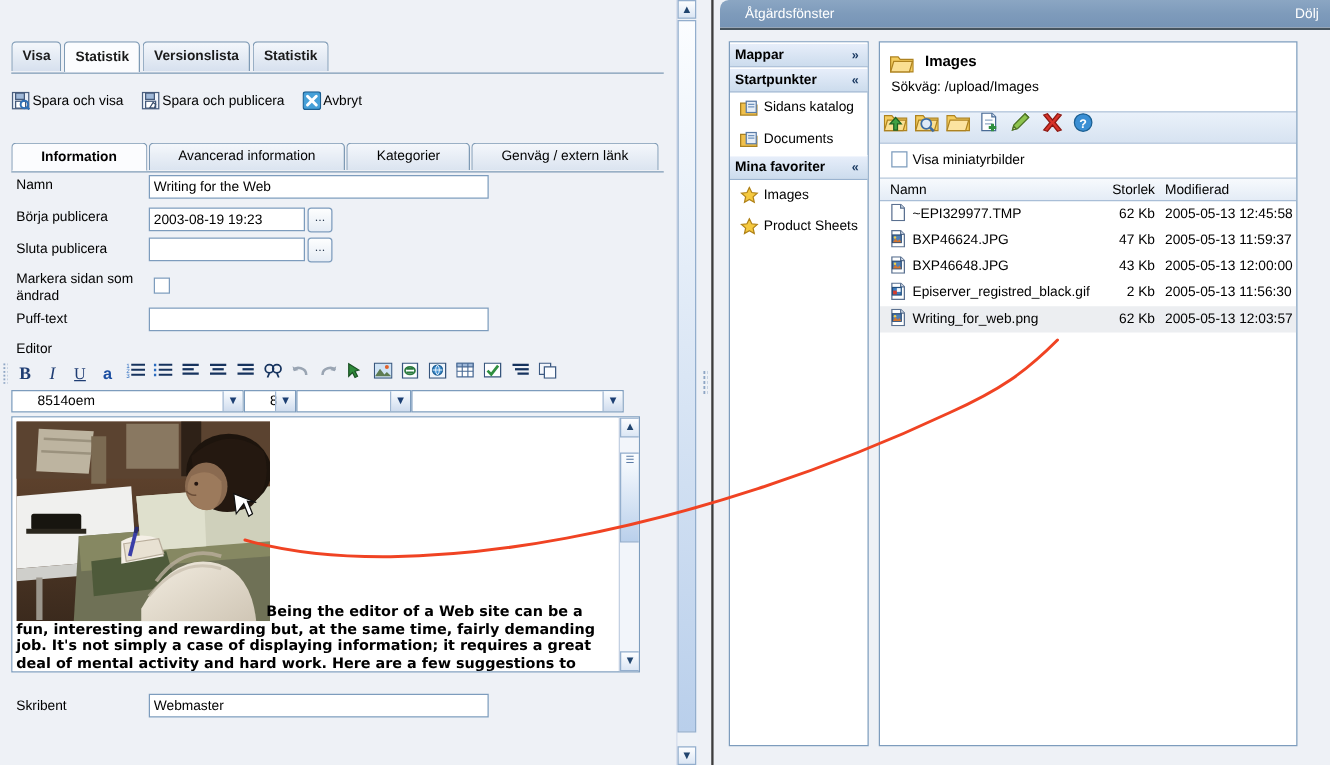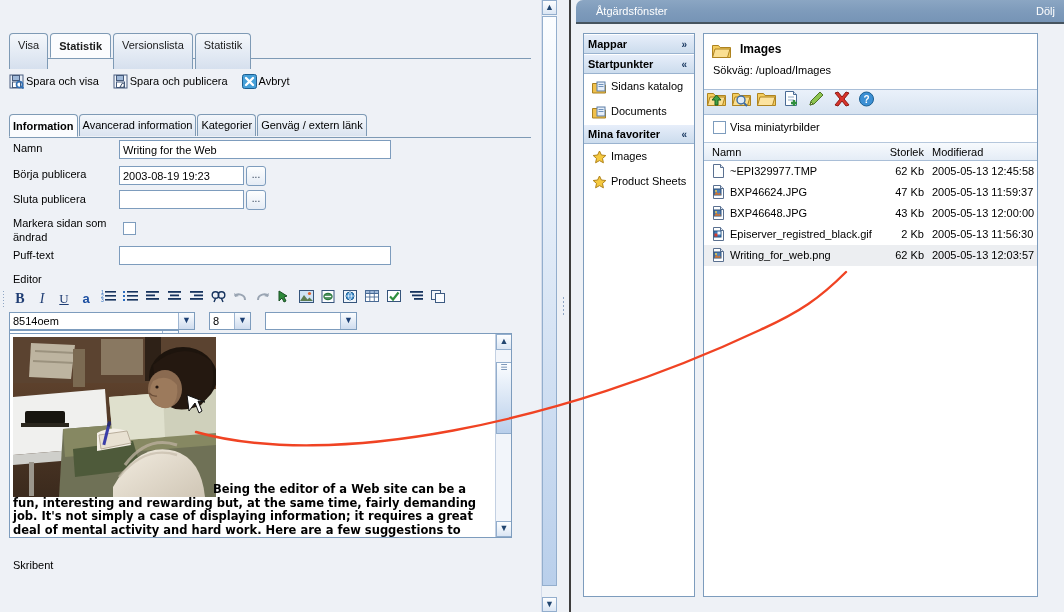--- a/index.html
+++ b/index.html
@@ -23,45 +23,45 @@
     font-size:11px; font-style:italic; margin-left:5px;
   }
   #page-title-row .pstate { font-size:11px; margin-left:8px; }
 
   
   #main-tabs {
     position:absolute; left:9px; top:33px; width:522px; height:26px;
     border-bottom:1px solid #7e9ab5;
   }
   #main-tabs .tab {
-    position:relative; float:left; height:36px; line-height:23px;
+    position:relative; float:left; height:24px; line-height:23px;
     padding:0 8px; margin-right:2px; font-size:11px;
     border:1px solid #7e9ab5; border-bottom:none;
     border-radius:4px 4px 0 0;
     background:linear-gradient(to bottom,#f4f7fb 0%,#d6e0ee 100%);
-    color:#1b1b1b; cursor:default;
+    color:#1b1b1b; cursor:default;font-weight:bold;
   }
   #main-tabs .tab.active {
     font-weight:bold; background:#fbfcfe; height:25px; line-height:24px;
     border-bottom:1px solid #fbfcfe; z-index:3;
   }
 
   
   #action-bar { position:absolute; left:9px; top:70px; height:22px; }
   #action-bar .act { float:left; margin-right:14px; height:22px; line-height:22px; white-space:nowrap; cursor:default;}
   #action-bar .act .ico { display:inline-block; vertical-align:-4px; margin-right:2px; }
 
   
   #inner-tabs {
     position:absolute; left:9px; top:114px; width:522px; height:24px;
     border-bottom:1px solid #7e9ab5;
   }
   #inner-tabs .tab {
     position:relative; float:left; height:22px; line-height:21px;
-    padding:0 3px; margin-right:1px; font-size:11px;
+    padding:0 23px; margin-right:1px; font-size:11px;
     border:1px solid #7e9ab5; border-bottom:none; border-radius:4px 4px 0 0;
     background:linear-gradient(to bottom,#f4f7fb 0%,#dbe4f0 100%);
     cursor:default;
   }
   #inner-tabs .tab.active {
     font-weight:bold; background:#fbfcfe; height:23px; line-height:22px;
     border-bottom:1px solid #fbfcfe; z-index:3;
   }
   .flabel { position:absolute; left:13px; font-size:11px; line-height:14px;}
   .fin {
@@ -84,22 +84,22 @@
     position:absolute; left:9px; top:288px; width:503px; height:21px;
   }
   #ed-toolbar .tb { float:left; width:22px; height:21px; text-align:center;
     line-height:21px; font-size:13px; color:#1f3d73; cursor:default; }
   #ed-grip { position:absolute; left:2px; top:290px; width:4px; height:17px;
     background-image:radial-gradient(#8fa6c4 40%, transparent 41%);
     background-size:3px 3px; }
   #ed-selects { position:absolute; left:9px; top:312px; height:18px; }
   .edsel {
     position:relative; float:left; height:18px; border:1px solid #7d9cbd;
-    background:#fff; margin-right:14px; font-size:11px;
-    line-height:17px; padding-left:3px; cursor:default; overflow:hidden;
+    background:#fff; margin-right:0; font-size:11px;
+    line-height:17px; padding-left:20px; cursor:default; overflow:hidden;
   }
   .edsel .arrow {
     position:absolute; right:0; top:0; width:16px; height:16px;
     background:linear-gradient(to bottom,#fbfdff,#cfdcee);
     border-left:1px solid #9fb6d2; text-align:center; line-height:14px;
     color:#1c3f73; font-size:9px;
   }
 
   
   #ed-body {
@@ -496,20 +496,21 @@
       <div id="ed-text"><span class="indent"></span><span>Being the editor of a Web site can be a fun, interesting and rewarding but, at the same time, fairly demanding job. It's not simply a case of displaying information; it requires a great deal of mental activity and hard work. Here are a few suggestions to help you to create a good, content-</span></div>
     </div>
     <div id="ed-sb">
       <div class="sb-btn" style="top:0;">▲</div>
       <div class="sb-thumb" style="top:28px; height:72px;">☰</div>
       <div class="sb-btn" style="bottom:0;">▼</div>
     </div>
   </div>
 
   <div class="flabel" style="top:558px;">Skribent</div>
+  <input class="fin" style="left: 119px; top: 555px; width: 272px;" value="Webmaster">
 </div>
 
 <div id="left-sb">
   <div class="sb-btn" style="top:0;">▲</div>
   <div class="sb-thumb" style="top:16px; height:570px;"></div>
   <div class="sb-btn" style="bottom:0;">▼</div>
 </div>
 <div id="splitter">
     <div class="grip"></div>
   </div>

